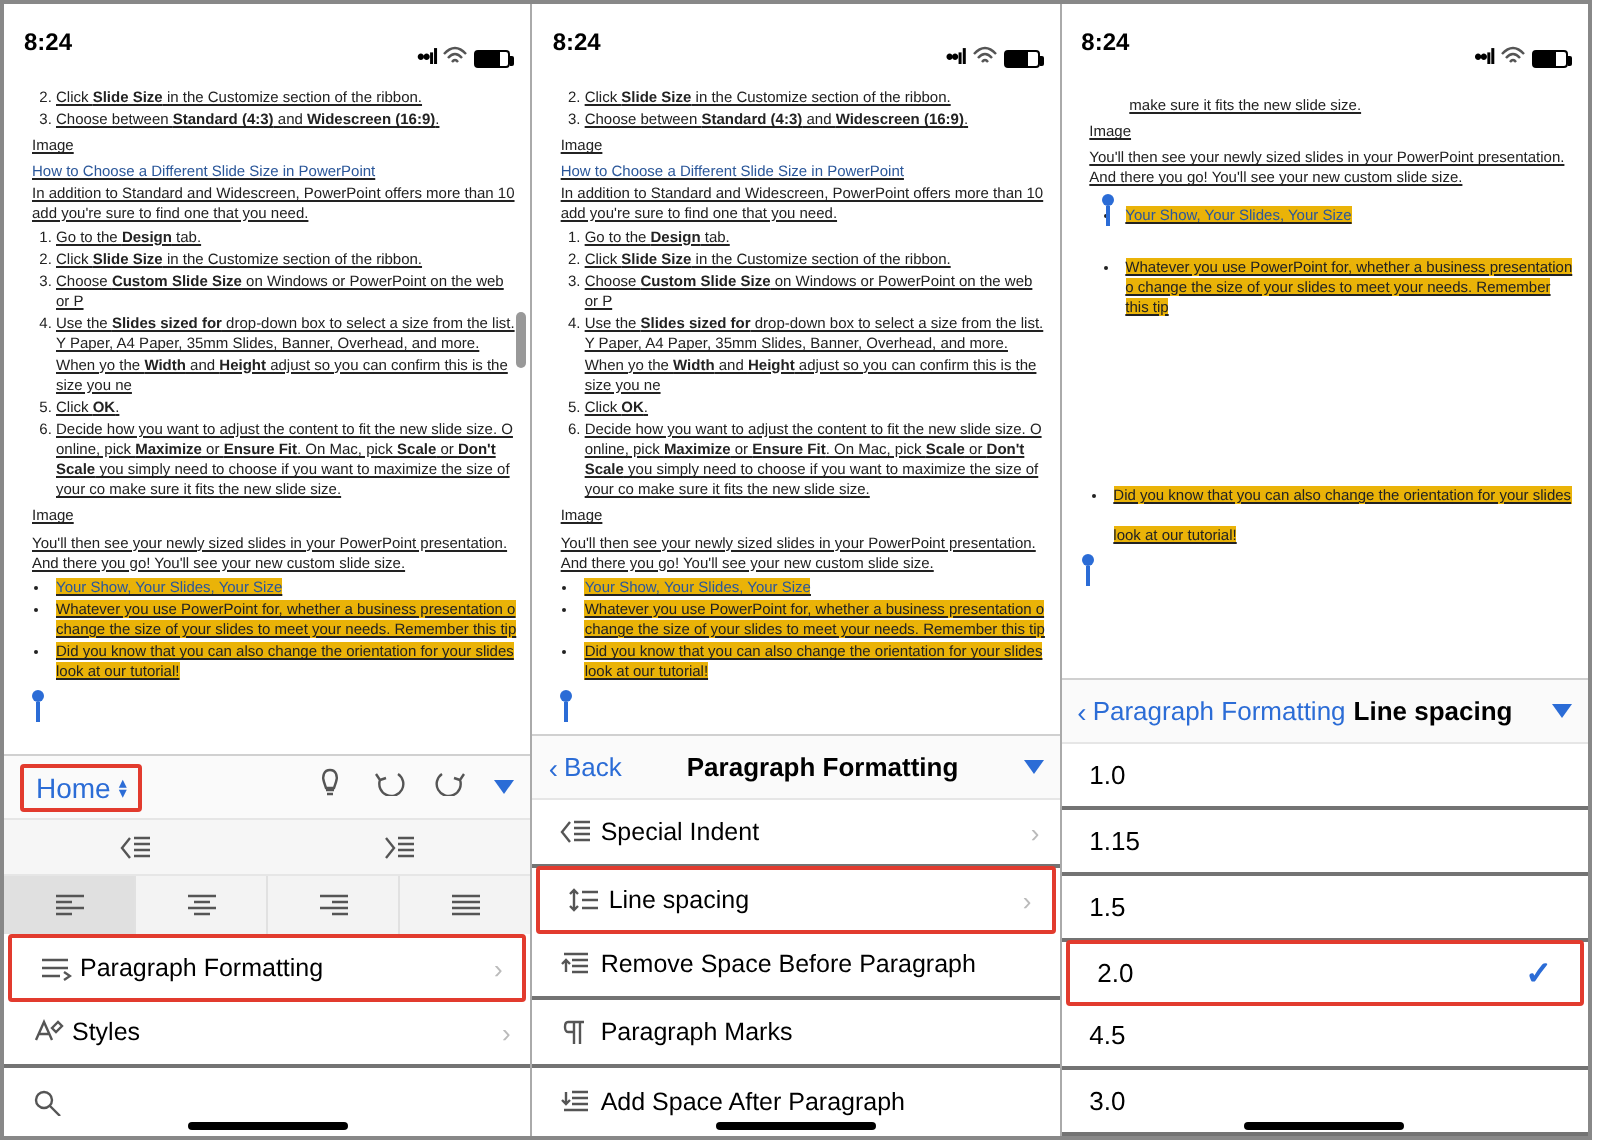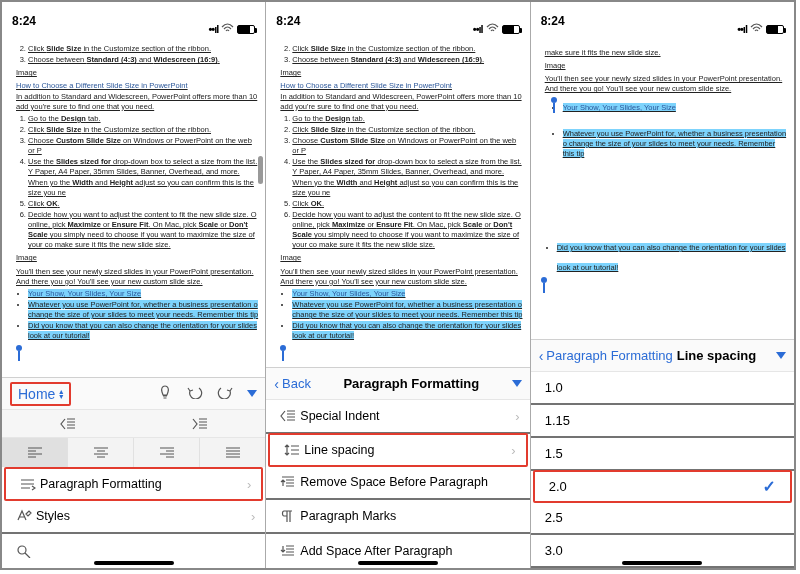--- a/index.html
+++ b/index.html
@@ -15,21 +15,21 @@
   .batt { width: 18px; height: 9px; border: 1px solid #000; border-radius: 2px; position: relative; }
   .batt::after { content:''; position:absolute; top:0; left:0; width: 70%; height:100%; background:#000;}
   .batt::before { content:''; position:absolute; right:-3px; top:2px; width:2px; height:5px; background:#000; border-radius:0 1px 1px 0;}
 
   .doc { flex: 1; overflow: hidden; padding: 4px 6px 0 14px; font-size: 7.5px; line-height: 1.35; color: #222; position: relative; text-decoration: underline; }
   .doc ol { padding-left: 12px; margin: 2px 0; }
   .doc ul { padding-left: 12px; margin: 2px 0; list-style: disc; }
   .doc li { margin-bottom: 1px; }
   .doc .img-p { margin: 3px 0; }
   .doc .link { color: #2b579a; }
-  .hl { background: #7dd3fc; }
+  .hl { background: #eab308; }
   .caret { display:inline-block; width:6px; height:6px; background:#2b6cd6; border-radius:50%; vertical-align:middle; position:relative; }
   .caret::after { content:''; position:absolute; left:2px; top:6px; width:2px; height:10px; background:#2b6cd6; }
   .scrollbar { position:absolute; right:2px; top:118px; width:5px; height:28px; background:#999; border-radius:3px;}
 
   .toolbar { border-top: 1px solid #d0d0d0; background:#fafafa; }
   .t-row { display:flex; align-items:center; height:32px; padding:0 8px; gap:6px; border-bottom:1px solid #e6e6e6; }
   .hdr { display:flex; align-items:center; height:32px; padding:0 8px; border-bottom:1px solid #e6e6e6; background:#fafafa;}
   .hdr .title { flex:1; text-align:center; font-weight:600; font-size:13px; }
   .hdr .back { color:#2b6cd6; font-size:13px; display:flex; align-items:center; gap:3px; }
   .chev { font-size:14px; }
@@ -300,21 +300,21 @@
     <span class="right">
       <span class="sig">••ıl</span>
       <span><svg width="13" height="10">
               <path d="M1 4 Q6.5 -2 12 4 M3 6 Q6.5 2 10 6 M5 8 Q6.5 6 8 8" stroke="#000"></path>
             </svg></span>
       <span class="batt"></span>
     </span>
   </div>
 
   <div class="doc" style="padding-top:10px;">
-    <p style="">make sure it fits the new slide size.</p>
+    <p style="margin-left:20px;">make sure it fits the new slide size.</p>
     <p class="img-p">Image</p>
     <p>You'll then see your newly sized slides in your PowerPoint presentation.</p>
     <p>And there you go! You'll see your new custom slide size.</p>
     <div style="height:6px;"></div>
     <div style="position:relative; padding-left:14px;">
       <span class="caret" style="position:absolute; left:6px; top:-6px;"></span>
       <ul style="padding-left:4px;">
         <li><span class="hl link">Your Show, Your Slides, Your Size</span></li>
       </ul>
       <div style="height:12px;"></div>
@@ -348,21 +348,21 @@
             <span class="lbl">1.15</span>
           </div>
           <div class="row">
             <span class="lbl">1.5</span>
           </div>
           <div class="row hlrow">
             <span class="lbl">2.0</span>
             <span class="check">✓</span>
           </div>
           <div class="row">
-            <span class="lbl">2.5</span>
+            <span class="lbl">4.5</span>
           </div>
           <div class="row">
             <span class="lbl">3.0</span>
           </div>
         </div>
   </div>
   <div class="homebar"></div>
 </div>
 
 </div>

